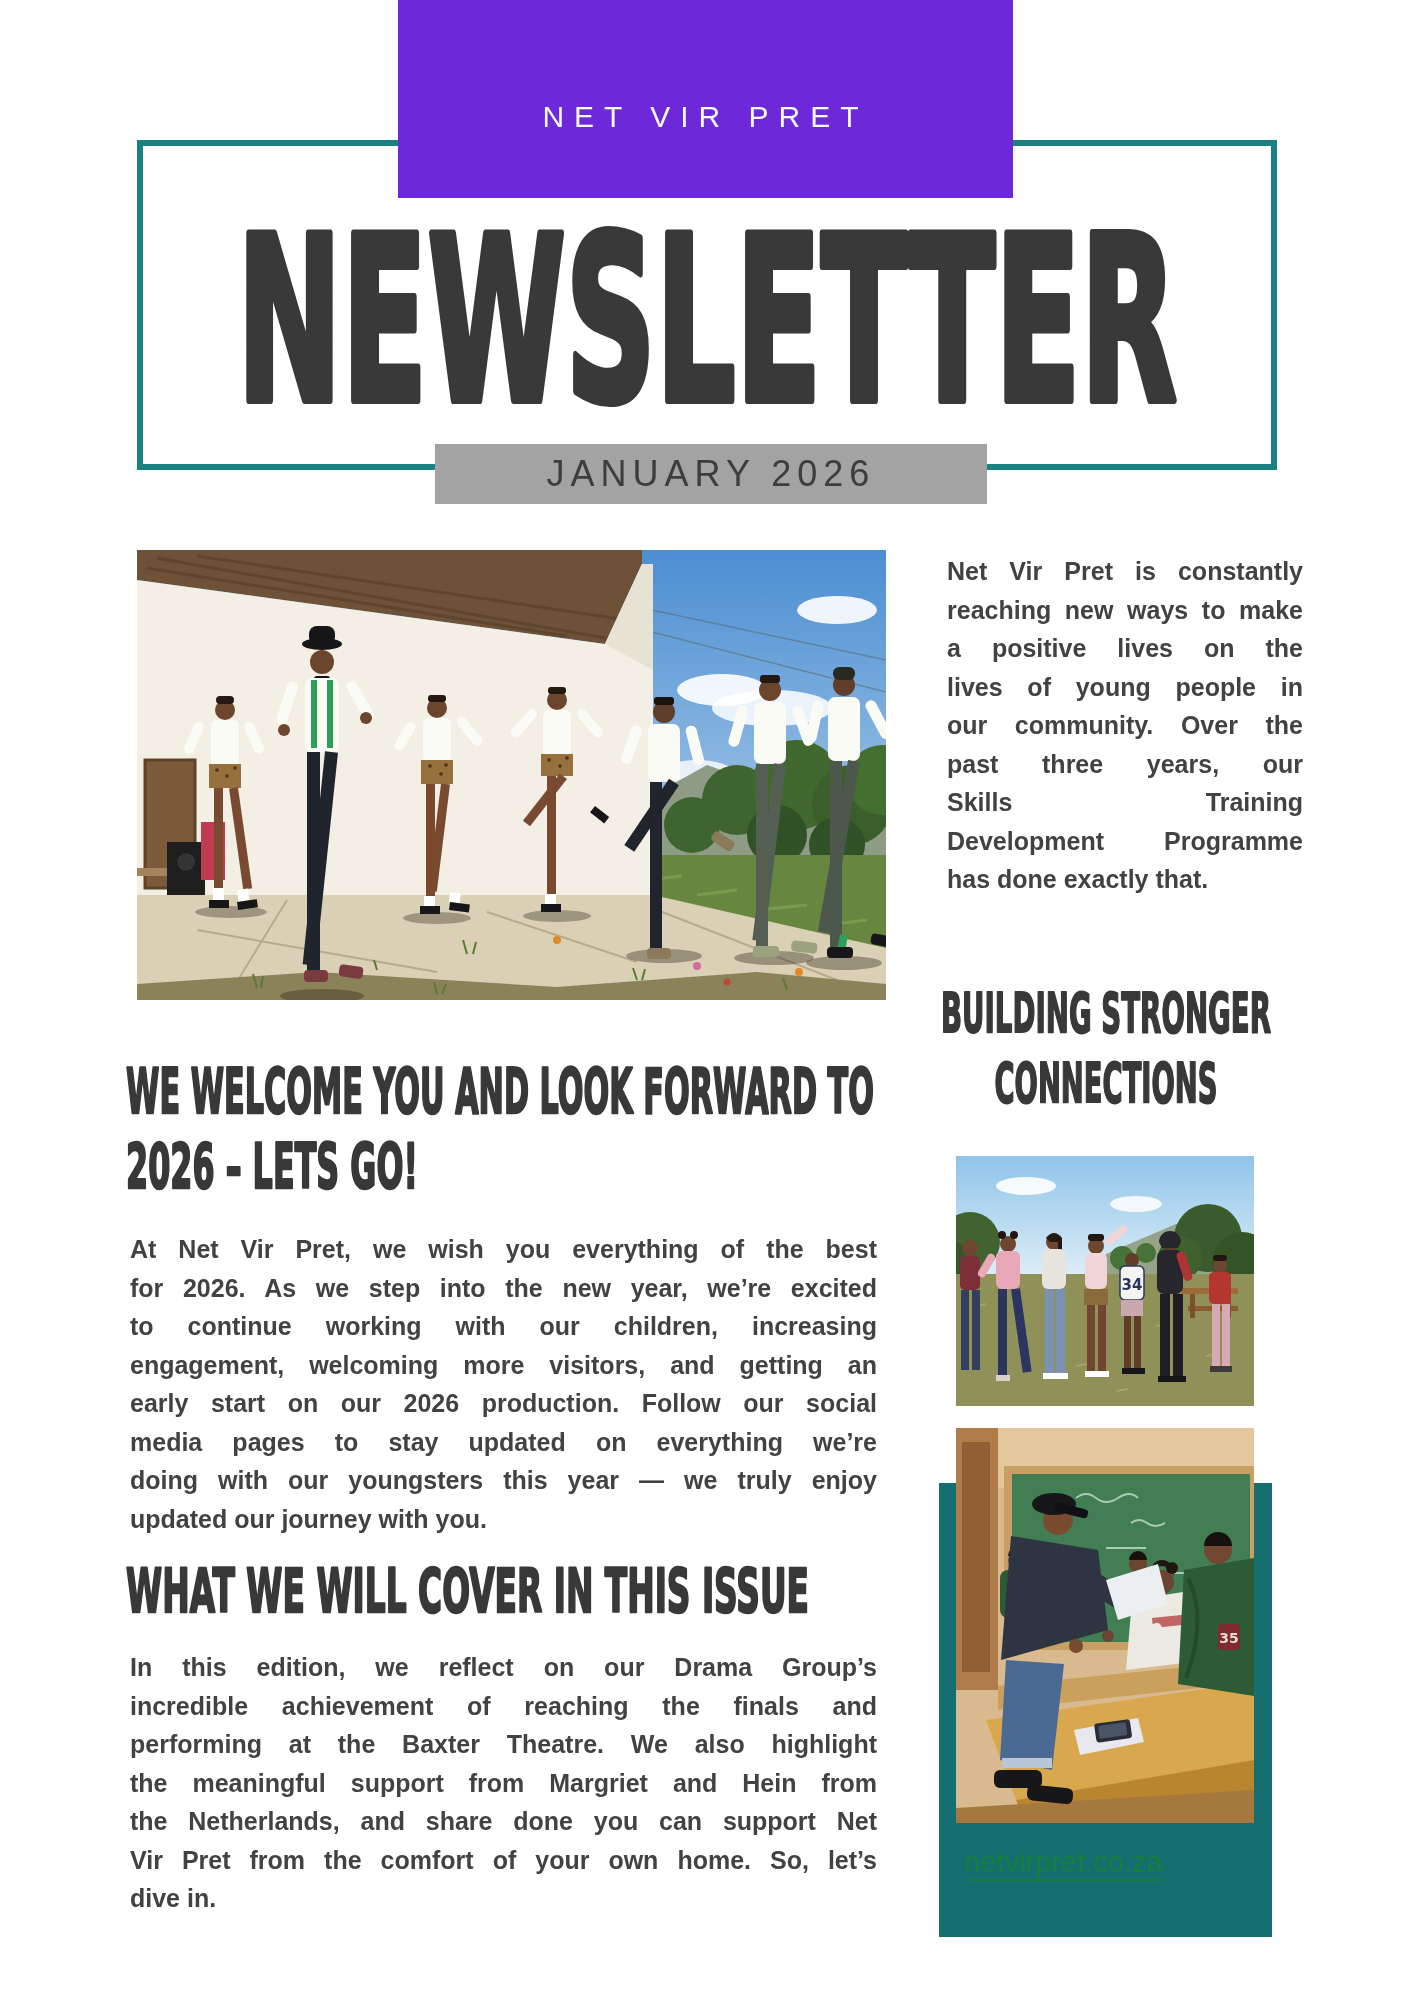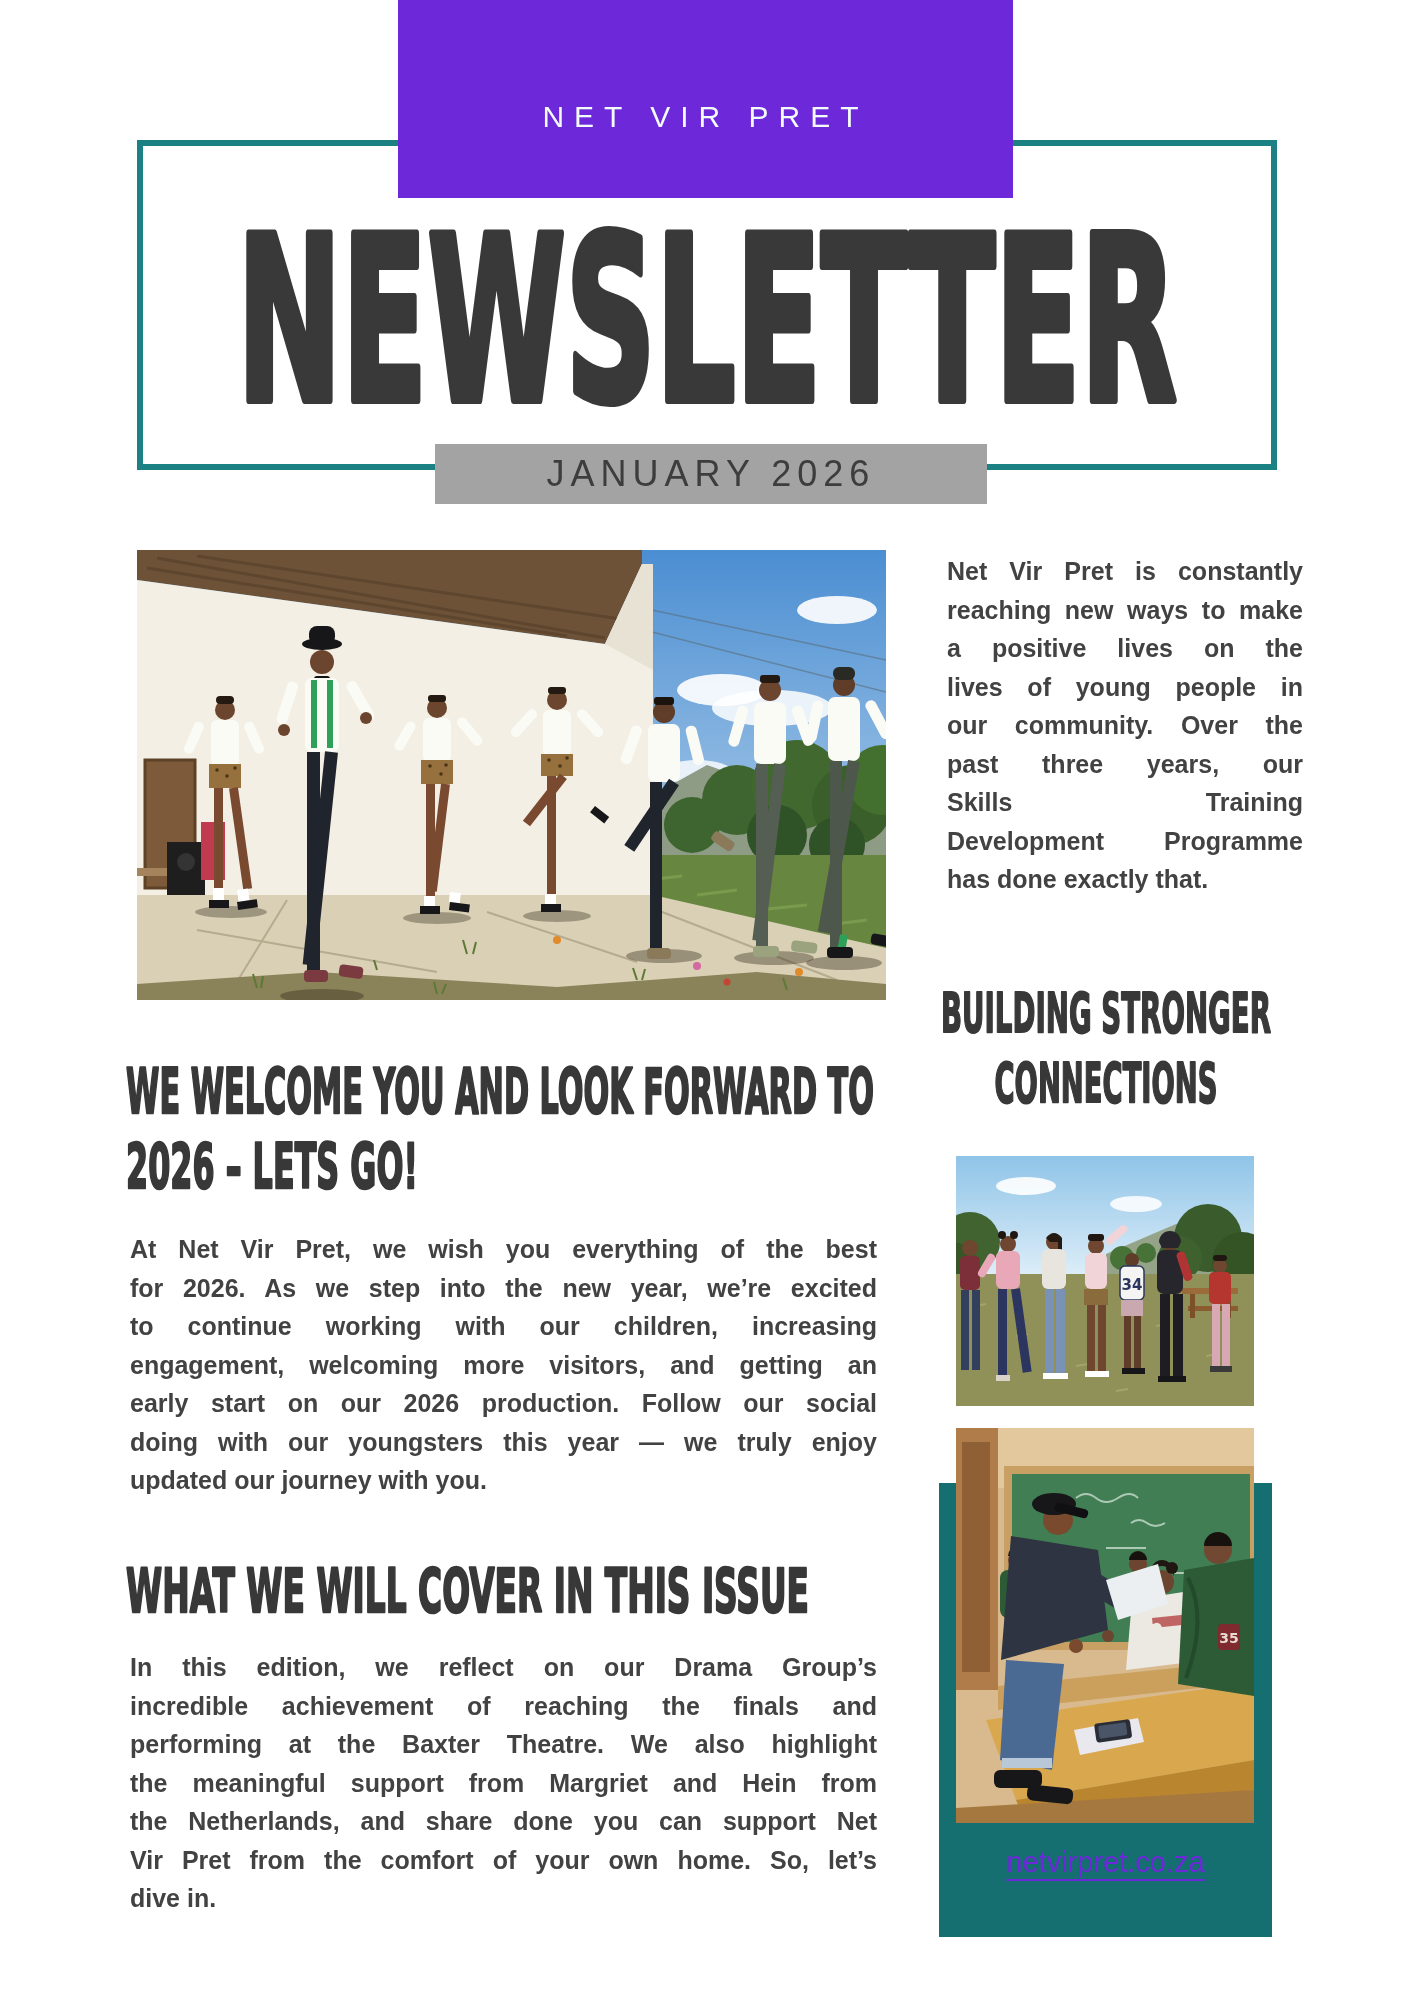--- a/index.html
+++ b/index.html
@@ -16,22 +16,22 @@
   .january-label{position:absolute;left:435px;top:444px;width:552px;height:60px;background:#a3a3a3;
           z-index:2;display:flex;align-items:center;justify-content:center;
           font-size:36px;letter-spacing:6px;color:#3d3d3d;white-space:nowrap;}
 
   
   .photo{position:absolute;display:block;}
   .hero-photo{left:137px;top:550px;width:749px;height:450px;z-index:1;}
   .field-photo{left:956px;top:1156px;width:298px;height:250px;z-index:1;}
   .classroom-photo{left:956px;top:1428px;width:298px;height:395px;z-index:2;}
   .teal-card{position:absolute;left:939px;top:1483px;width:333px;height:454px;background:#156f71;z-index:1;}
-  .website-link{position:absolute;left:939px;top:1846px;width:333px;text-align:center;z-index:3;
-          font-size:29px;color:#6d28d9;text-decoration:underline;text-underline-offset:7px;
+  .website-link{position:absolute;left:897px;top:1846px;width:333px;text-align:center;z-index:3;
+          font-size:29px;color:#15803d;text-decoration:underline;text-underline-offset:7px;
           text-decoration-thickness:2px;cursor:pointer;}
 
   
   .h-svg{position:absolute;overflow:visible;}
   #welcome-heading{left:126px;top:1062px;width:760px;height:132px;}
   #cover-heading{left:126px;top:1562px;width:700px;height:58px;}
   #connections-heading{left:939px;top:988px;width:334px;height:120px;}
 
   
   .para{position:absolute;color:#424242;font-size:25px;line-height:38.5px;}
@@ -408,20 +408,21 @@
     <text x="0" y="51" font-family="DejaVu Sans, sans-serif" font-weight="bold" font-size="62" fill="#383838" stroke="#383838" stroke-width="2.5" stroke-linejoin="round" paint-order="stroke" textLength="748" lengthAdjust="spacingAndGlyphs">WE WELCOME YOU AND LOOK FORWARD TO</text>
     <text x="0" y="126" font-family="DejaVu Sans, sans-serif" font-weight="bold" font-size="62" fill="#383838" stroke="#383838" stroke-width="2.5" stroke-linejoin="round" paint-order="stroke" textLength="292" lengthAdjust="spacingAndGlyphs">2026 – LETS GO!</text>
   </svg>
 
   <div id="welcome-para" class="para">
       <div class="jline">At Net Vir Pret, we wish you everything of the best</div>
       <div class="jline">for 2026. As we step into the new year, we’re excited</div>
       <div class="jline">to continue working with our children, increasing</div>
       <div class="jline">engagement, welcoming more visitors, and getting an</div>
       <div class="jline">early start on our 2026 production. Follow our social</div>
+      <div class="jline">media pages to stay updated on everything we’re</div>
       <div class="jline">doing with our youngsters this year — we truly enjoy</div>
       <div class="jline jline-last">updated our journey with you.</div>
     </div>
 
   <svg id="cover-heading" class="h-svg" viewBox="0 0 700 58">
     <text x="0" y="50" font-family="DejaVu Sans, sans-serif" font-weight="bold" font-size="61" fill="#383838" stroke="#383838" stroke-width="2.5" stroke-linejoin="round" paint-order="stroke" textLength="683" lengthAdjust="spacingAndGlyphs">WHAT WE WILL COVER IN THIS ISSUE</text>
   </svg>
 
   <div id="cover-para" class="para">
       <div class="jline">In this edition, we reflect on our Drama Group’s</div>

